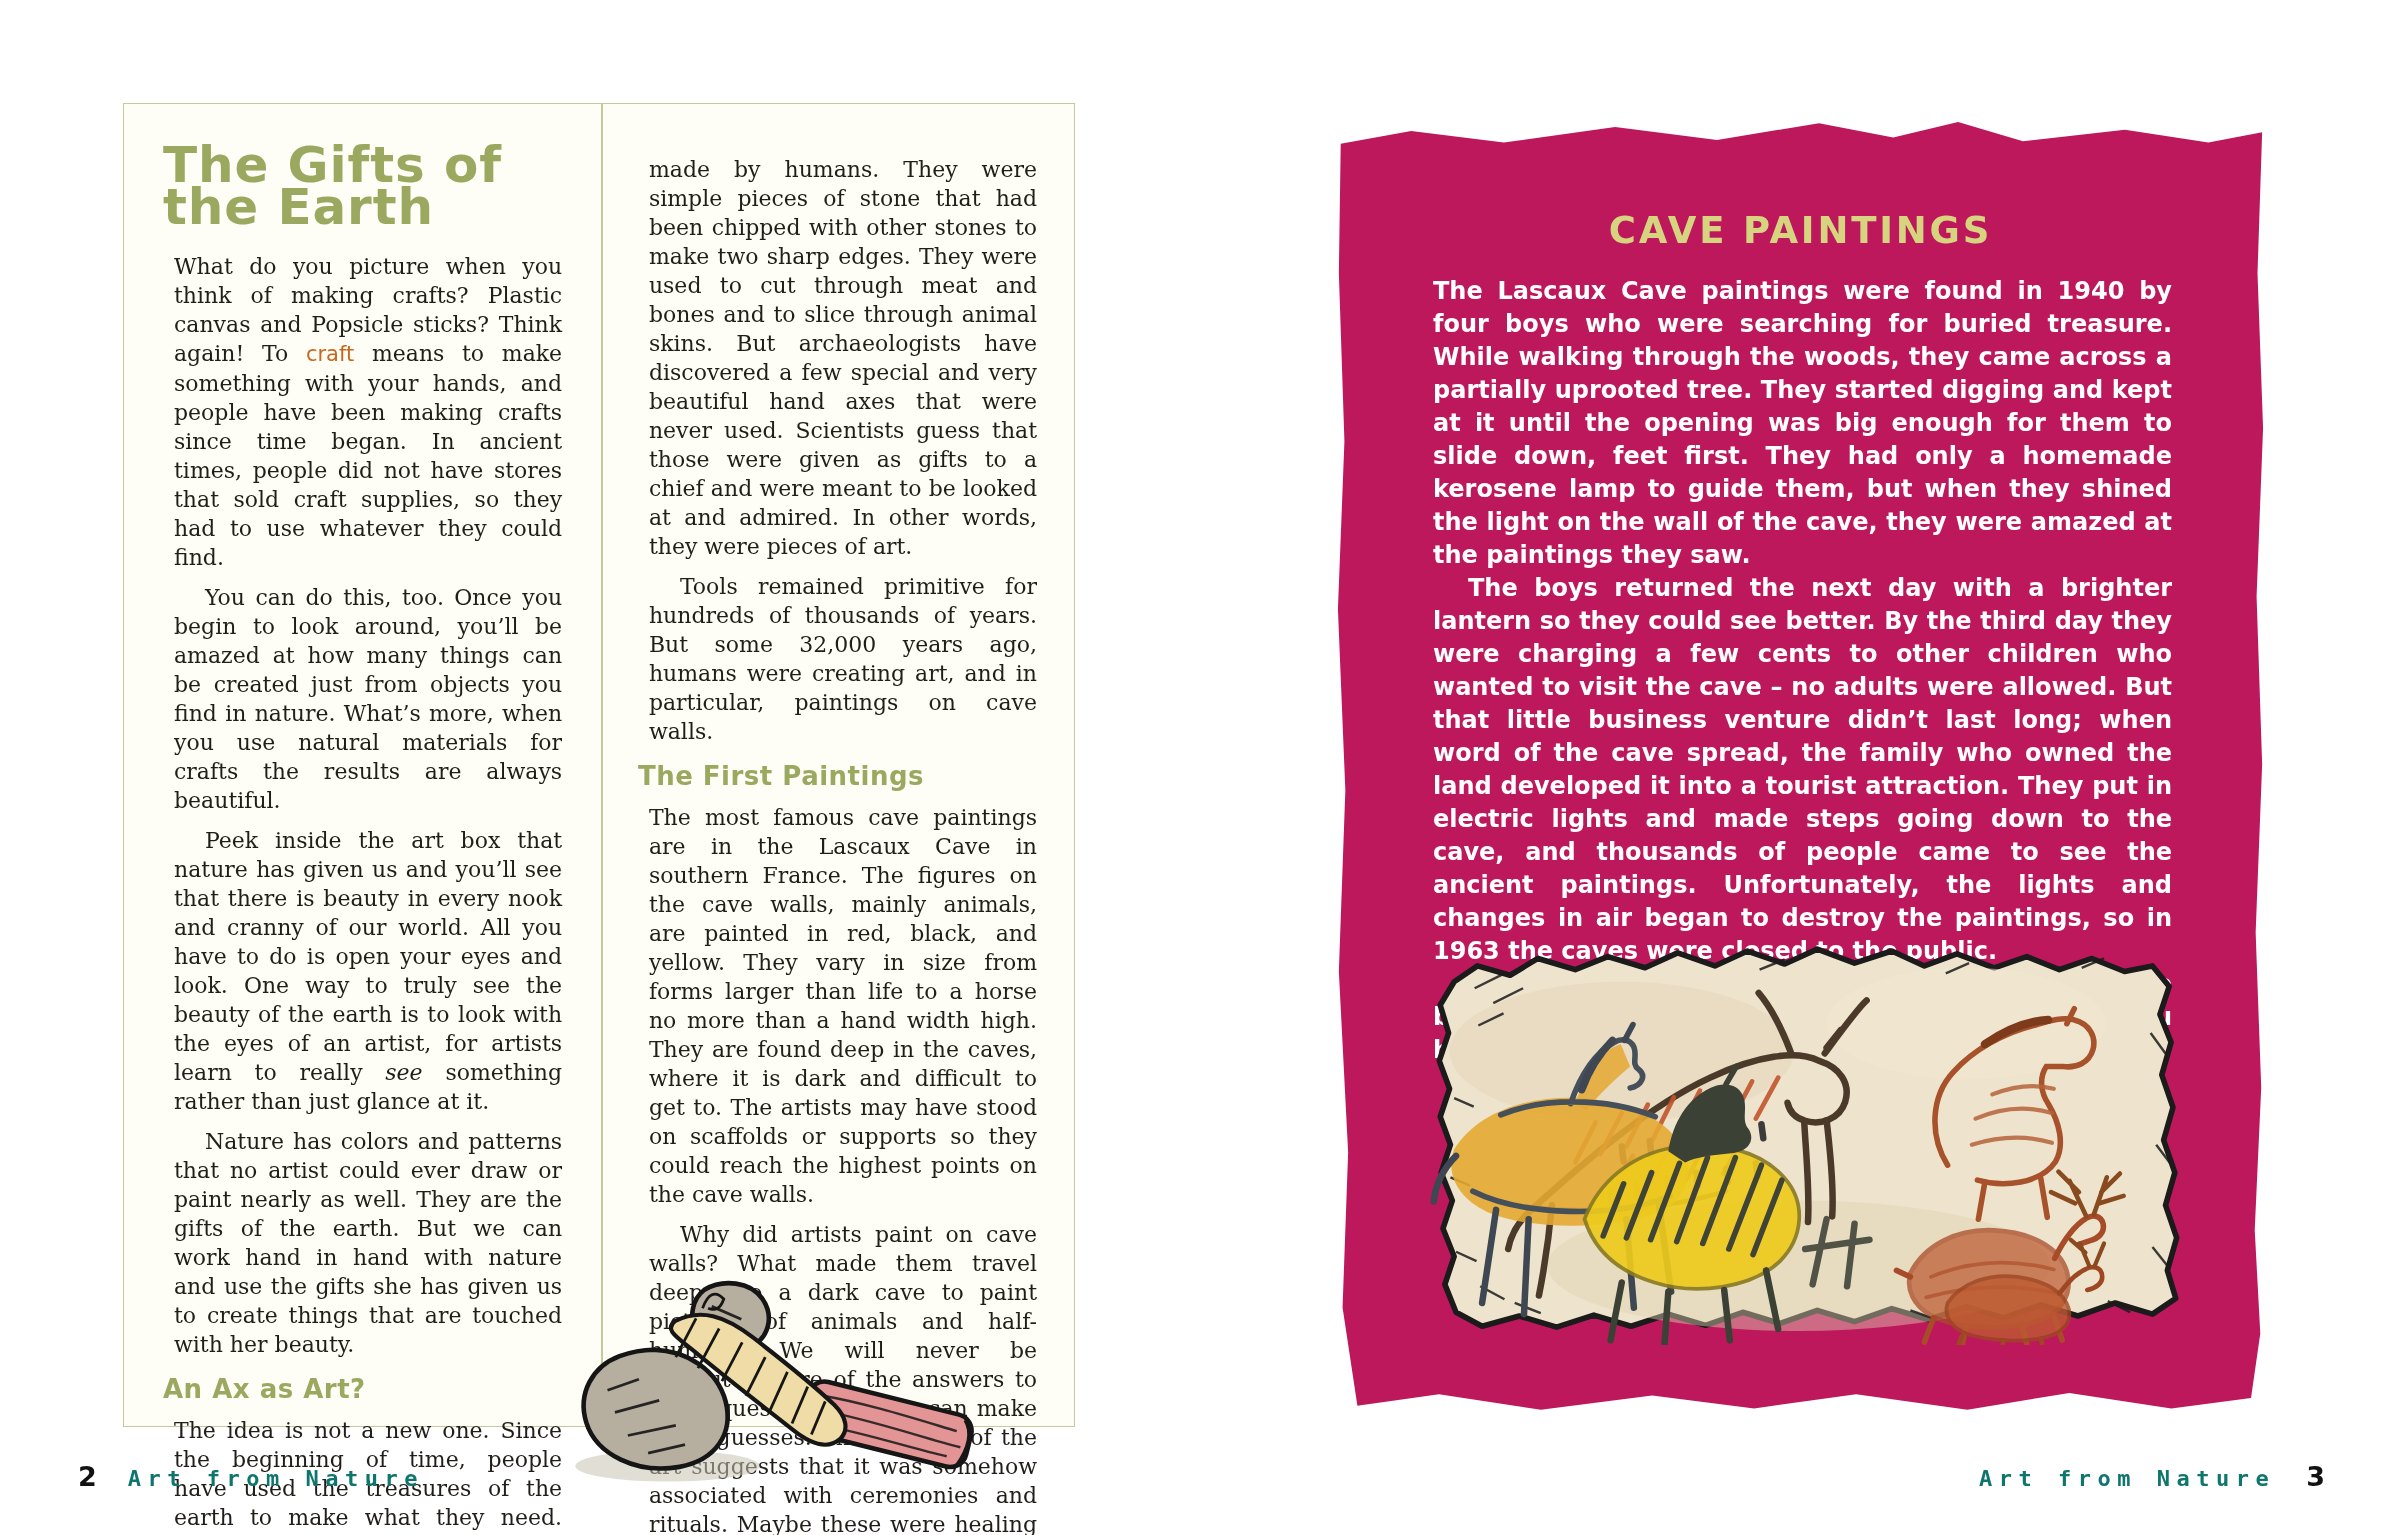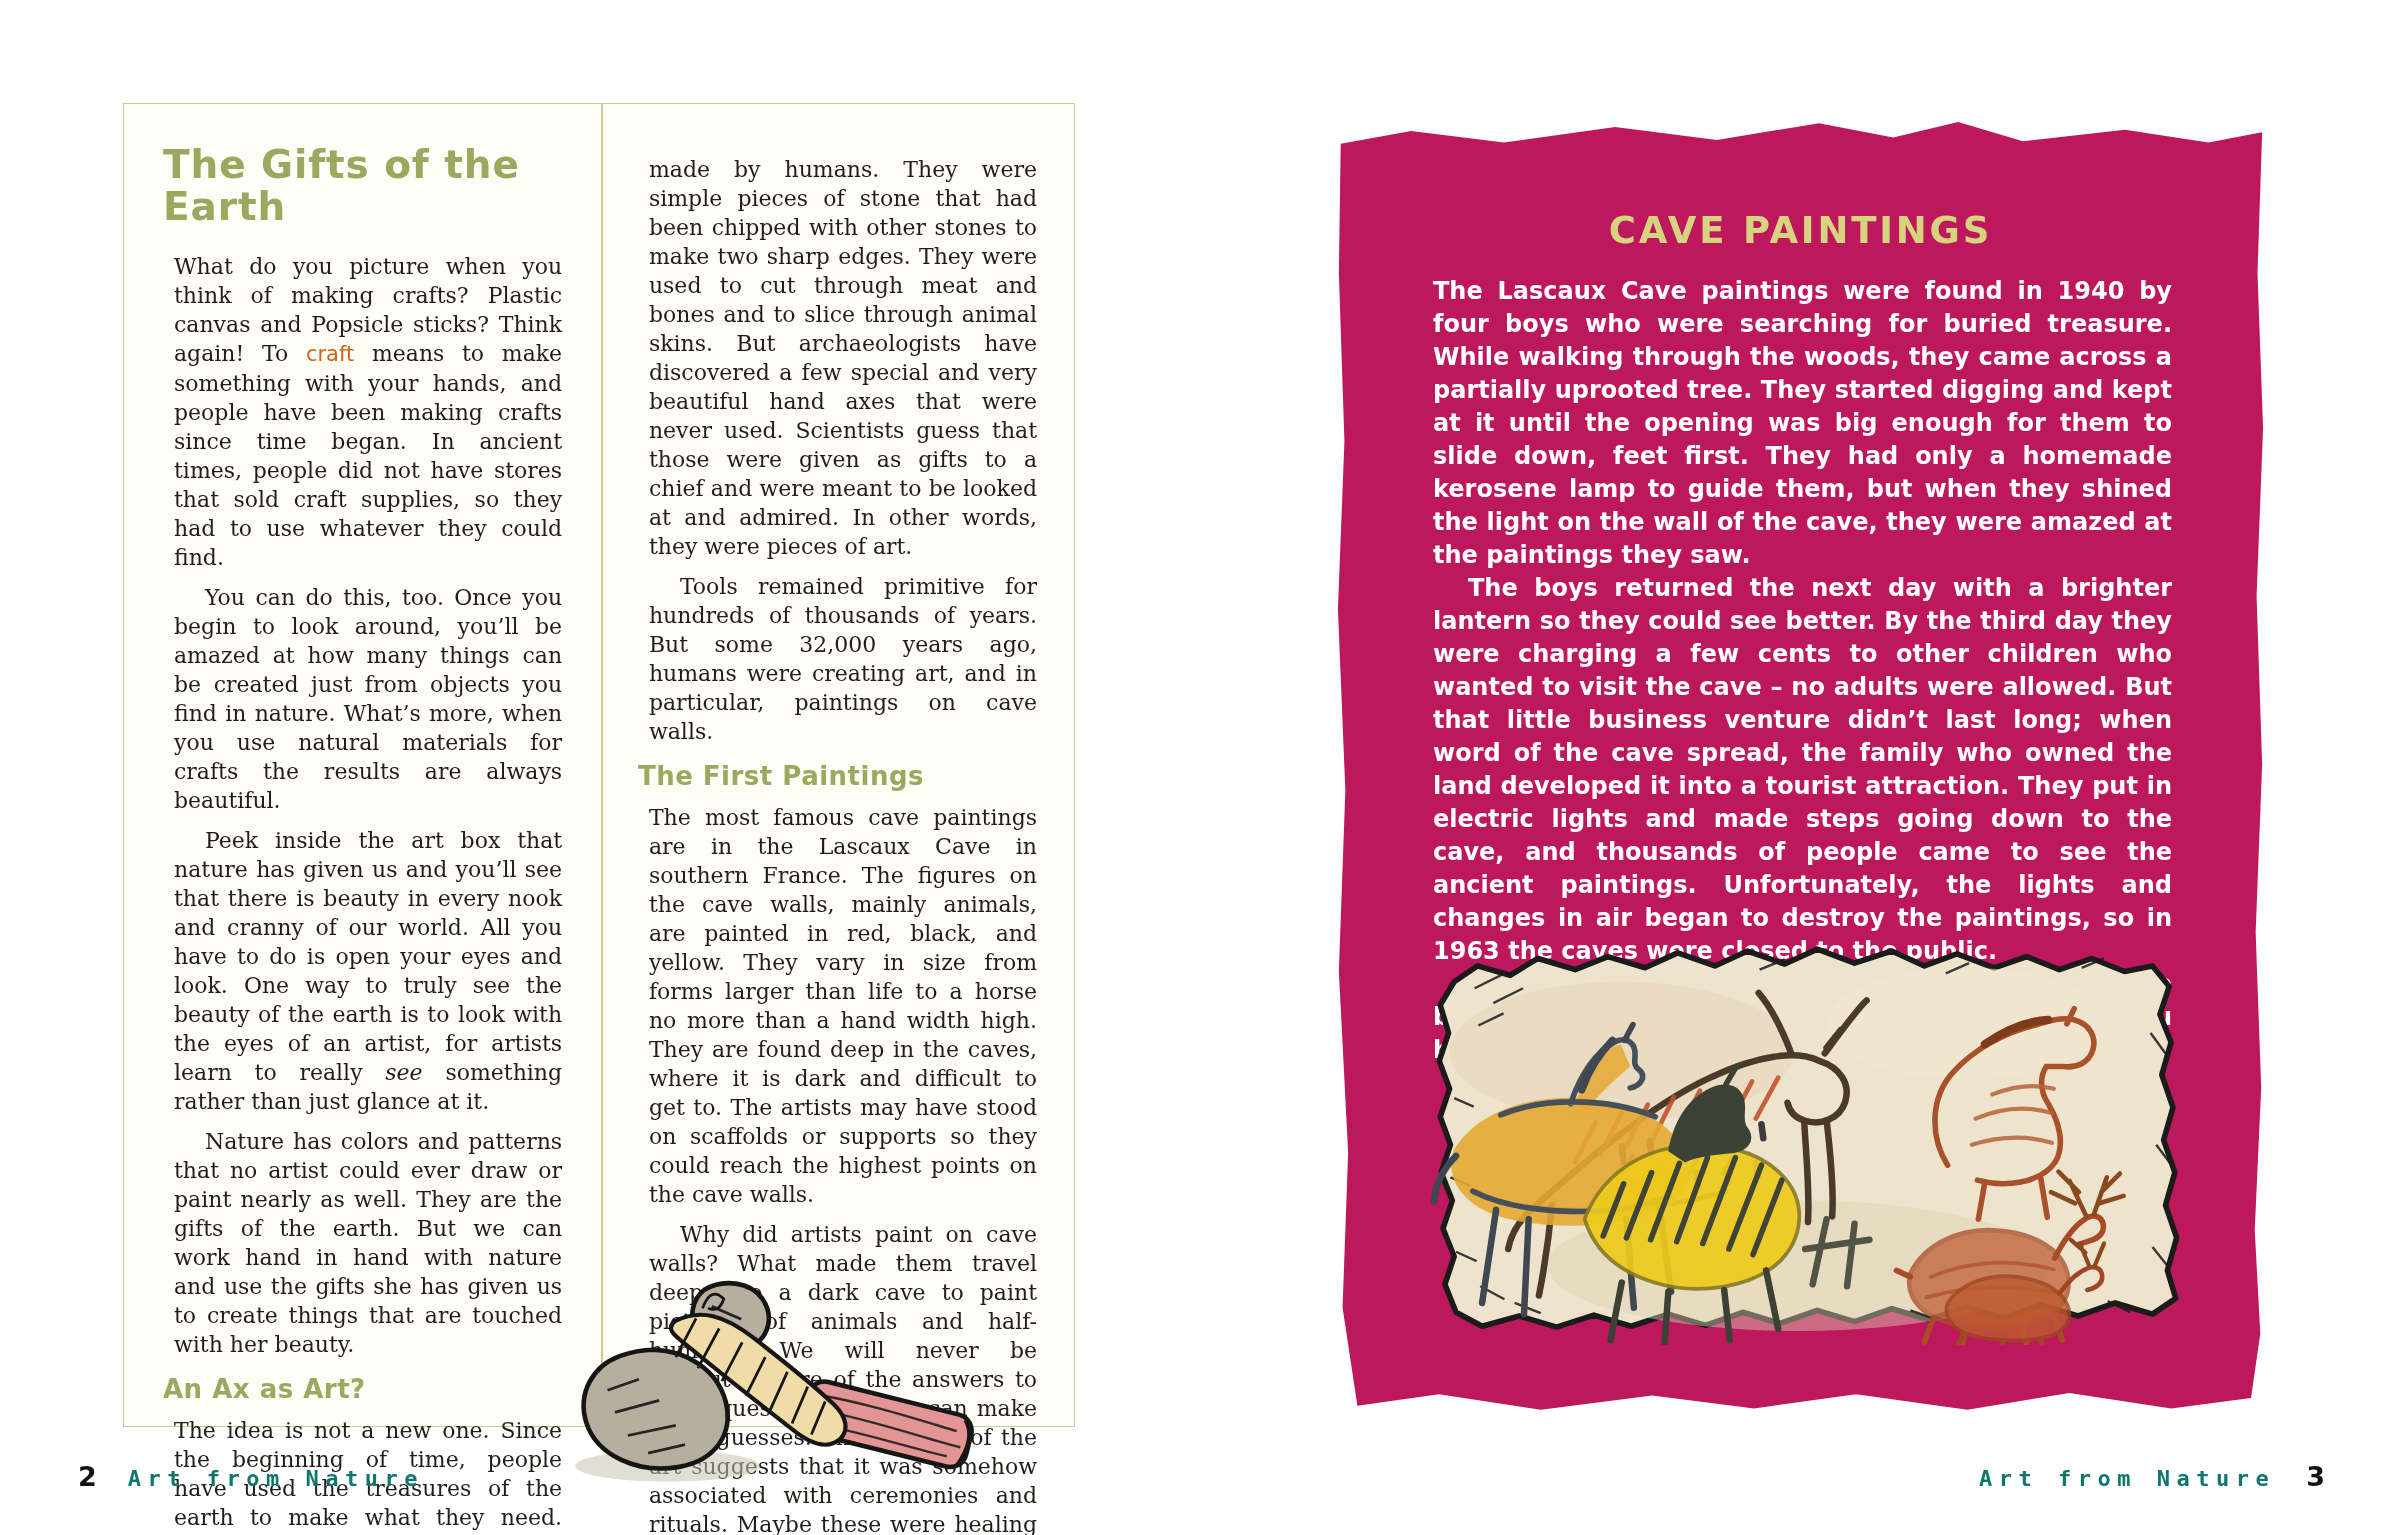--- a/index.html
+++ b/index.html
@@ -11,21 +11,21 @@
   .left-box{
     position:absolute;left:123px;top:103px;width:952px;height:1324px;
     border:1.8px solid #c6c998;background:#fefdf6;display:flex;box-sizing:border-box;
   }
   .col{flex:1;box-sizing:border-box;}
   .col1{padding:40px 28px 0 39px;}
   .col2{padding:40px 26px 0 35px;}
   .divider{width:1.8px;background:#c6c998;flex:0 0 1.8px;}
   .article-title{
     font-family:"DejaVu Sans", sans-serif;font-weight:bold;color:#9aa95f;
-    font-size:39px;line-height:42px;letter-spacing:0.9px;margin:0 0 24px 0;
+    font-size:50px;line-height:42px;letter-spacing:0.9px;margin:0 0 24px 0;
   }
   .section-heading{
     font-family:"DejaVu Sans", sans-serif;font-weight:bold;color:#9aa95f;
     font-size:26px;line-height:31px;letter-spacing:0.5px;margin:14.8px 0 9.2px 0;
   }
   p.body{font-size:22px;line-height:29px;margin:11px;text-align:justify;}
   p.indent{text-indent:31px;}
   .kw{font-family:"DejaVu Sans", sans-serif;font-weight:normal;color:#c8681f;font-size:21px;}
   
   .footer{position:absolute;display:flex;align-items:baseline;gap:31px;}

